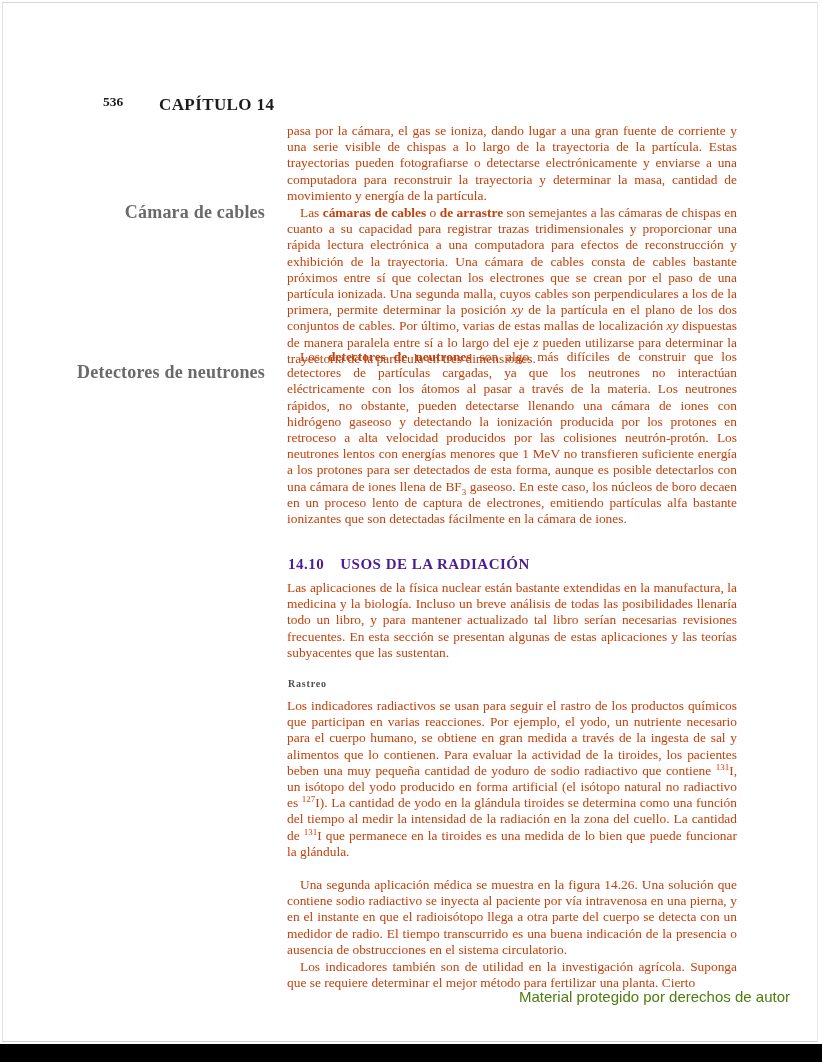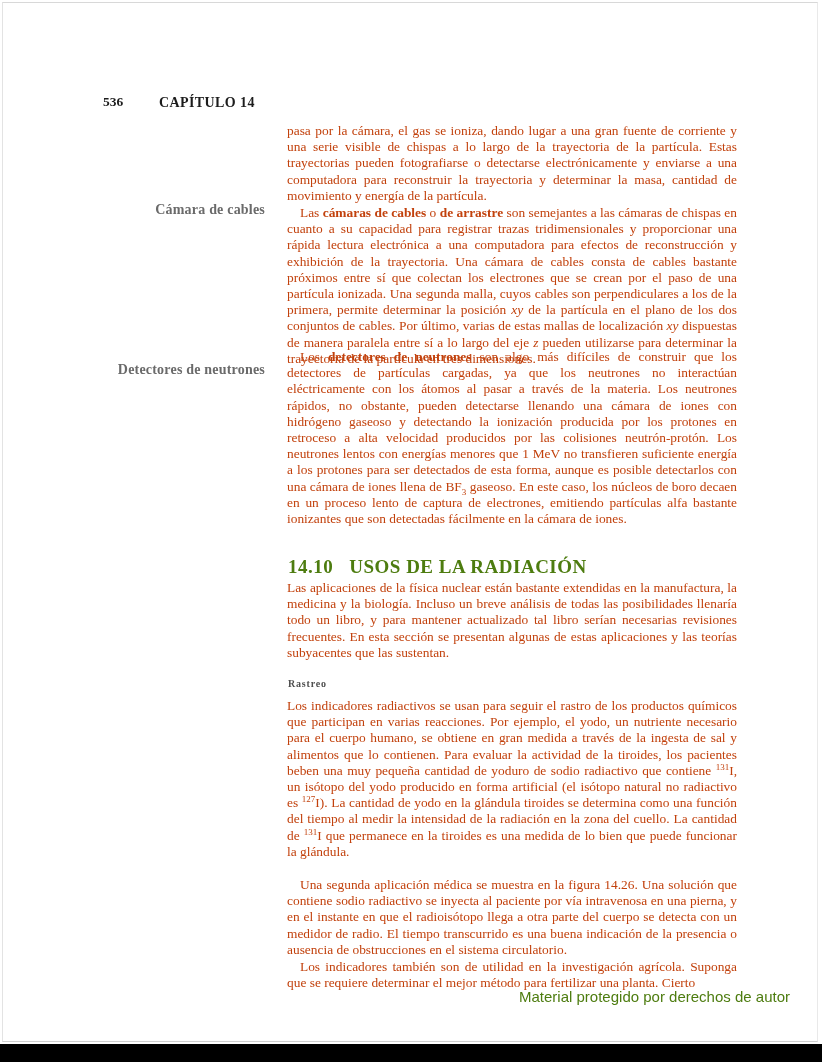--- a/index.html
+++ b/index.html
@@ -21,26 +21,26 @@
   }
   .bottom-bar {
     position:absolute; left:0; bottom:0; width:822px; height:18px;
     background:#000000;
   }
   .header {
     position:absolute; top:94px; left:0; width:802px; height:18px;
     color:#1c1c1c; font-weight:bold;
   }
   .header .page-number { position:absolute; left:103px; top:0; font-size:13.5px; }
-  .header .chapter { position:absolute; left:159px; top:1px; font-size:14px; letter-spacing:0.4px; }
+  .header .chapter { position:absolute; left:159px; top:1px; font-size:17px; letter-spacing:0.4px; }
   .header .book-title { position:absolute; left:255px; top:1px; font-size:11.8px; letter-spacing:0.4px; }
   .margin-note {
     position:absolute; left:60px; width:205px;
     text-align:right;
-    color:#6a6a6a; font-weight:bold; font-size:14px;
+    color:#6a6a6a; font-weight:bold; font-size:18px;
     letter-spacing:0.2px;
   }
   .note-1 { top:202px; }
   .note-2 { top:362px; }
   .para {
     position:absolute; left:287px; width:450px;
     color:#c2410c;
     font-size:13.4px; line-height:16.2px;
     text-align:justify;
     margin:0;
@@ -52,21 +52,21 @@
   .p4 { top:580px; }
   .p5 { top:698px; }
   .p6 { top:877px; }
   .p7 { top:959px; }
   .para b { font-weight:bold; }
   .para i { font-style:italic; }
   .para sup { font-size:9px; line-height:0; vertical-align:super; }
   .para sub { font-size:9px; line-height:0; vertical-align:sub; }
   .section-heading {
     position:absolute; left:288px; top:556px; width:450px;
-    color:#4d7c0f; font-weight:bold; font-size:19px;
+    color:#4c1d95; font-weight:bold; font-size:15px;
     letter-spacing:0.5px;
     font-family:Liberation Serif, serif;
   }
   .section-heading .section-number { margin-right:16px; }
   .subsection-heading {
     position:absolute; left:288px; top:678px; width:450px;
     color:#4f4f4f; font-weight:bold; font-size:10px;
     letter-spacing:0.8px;
   }
   .watermark {

